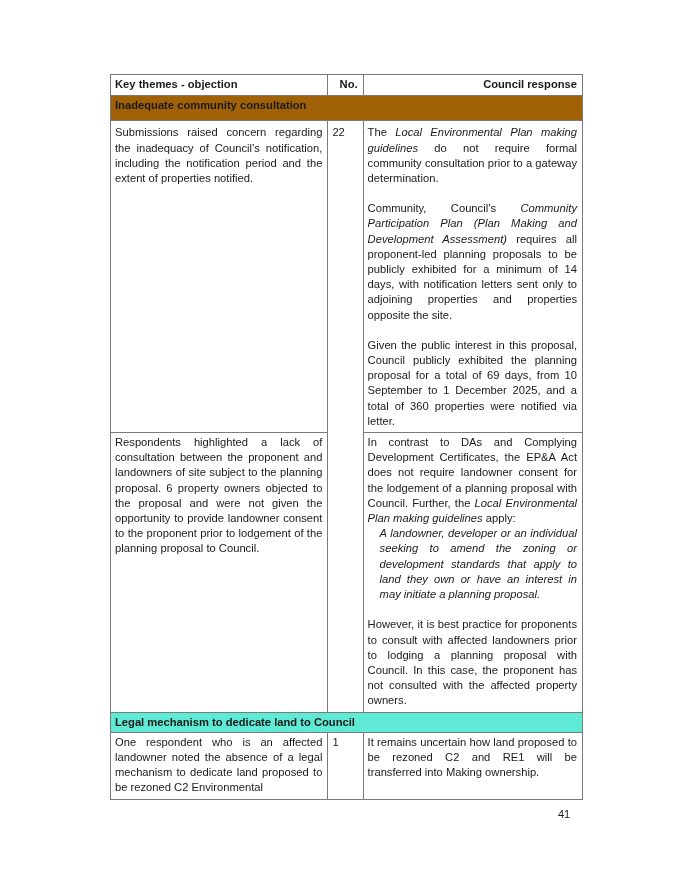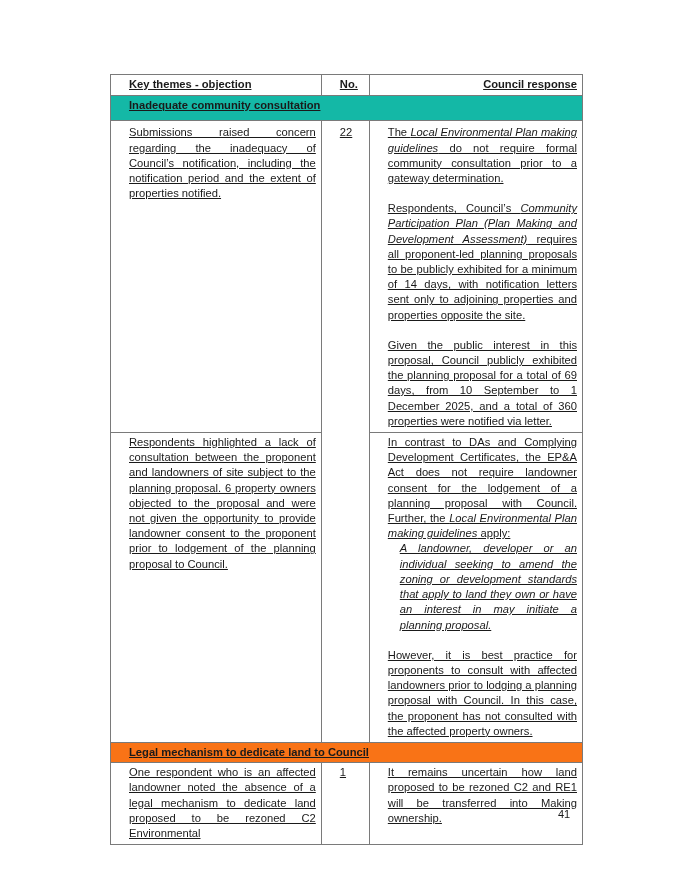--- a/index.html
+++ b/index.html
@@ -4,28 +4,28 @@
   <style>
     html, body { margin: 0; padding: 0; background: #ffffff; }
     body { width: 675px; height: 873px; position: relative; overflow: hidden;
       font-family: "Liberation Sans", sans-serif; color: #1a1a1a; }
     .page { position: absolute; left: 0; top: 0; width: 675px; height: 873px; }
     table.themes {
       position: absolute; left: 110px; top: 74px; width: 473px;
       border-collapse: collapse; font-size: 11.2px; line-height: 15.2px;
     }
     table.themes td, table.themes th {
-      border: 1px solid #7a7a7a; vertical-align: top; padding: 2px 5px 3px 18px; text-decoration: underline;
+      border: 1px solid #7a7a7a; vertical-align: top; padding: 2px 5px 3px 4px;
     }
     th { font-weight: bold; text-align: left; }
     .col1 { width: 206px; }
-    .col2 { width: 25px; text-align: left; }
+    .col2 { width: 25px; text-align: right; }
     .col3 { width: 208px; text-align: right; }
-    tr.section td { background: #14b8a6; font-weight: bold; padding-bottom: 7px; }
-    tr.section2 td { background: #f97316; font-weight: bold; padding-bottom: 2px; }
+    tr.section td { background: #a16207; font-weight: bold; padding-bottom: 7px; }
+    tr.section2 td { background: #5eead4; font-weight: bold; padding-bottom: 2px; }
     .just { text-align: justify; margin-top: 35px; }
     .num { text-align: left; }
     p { margin: 0; }
     p + p { margin-top: 15px; }
     .quote { font-style: italic; padding-left: 12px; margin-top: 0 !important; }
     em { font-style: italic; }
     .page-number { position: absolute; left: 558px; top: 808px; font-size: 11px; }
     tr.row1 td { padding-top: 4px; }
   </style>
 </head>
@@ -42,21 +42,21 @@
     </thead>
     <tbody>
       <tr class="section">
         <td colspan="3">Inadequate community consultation</td>
       </tr>
       <tr class="row1">
         <td class="just">Submissions raised concern regarding the inadequacy of Council’s notification, including the notification period and the extent of properties notified.</td>
         <td class="num" rowspan="2">22</td>
         <td class="just">
           <p><span>The </span><em>Local Environmental Plan making guidelines</em><span> do not require formal community consultation prior to a gateway determination.</span></p>
-          <p><span>Respondents, Council’s </span><em>Community Participation Plan (Plan Making and Development Assessment)</em><span> requires all proponent-led planning proposals to be publicly exhibited for a minimum of 14 days, with notification letters sent only to adjoining properties and properties opposite the site.</span></p>
+          <p><span>Community, Council’s </span><em>Community Participation Plan (Plan Making and Development Assessment)</em><span> requires all proponent-led planning proposals to be publicly exhibited for a minimum of 14 days, with notification letters sent only to adjoining properties and properties opposite the site.</span></p>
           <p>Given the public interest in this proposal, Council publicly exhibited the planning proposal for a total of 69 days, from 10 September to 1 December 2025, and a total of 360 properties were notified via letter.</p>
         </td>
       </tr>
       <tr>
         <td class="just">Respondents highlighted a lack of consultation between the proponent and landowners of site subject to the planning proposal. 6 property owners objected to the proposal and were not given the opportunity to provide landowner consent to the proponent prior to lodgement of the planning proposal to Council.</td>
         <td class="just">
           <p><span>In contrast to DAs and Complying Development Certificates, the EP&amp;A Act does not require landowner consent for the lodgement of a planning proposal with Council. Further, the </span><em>Local Environmental Plan making guidelines</em><span> apply:</span></p>
           <p class="quote">A landowner, developer or an individual seeking to amend the zoning or development standards that apply to land they own or have an interest in may initiate a planning proposal.</p>
           <p>However, it is best practice for proponents to consult with affected landowners prior to lodging a planning proposal with Council. In this case, the proponent has not consulted with the affected property owners.</p>
         </td>

